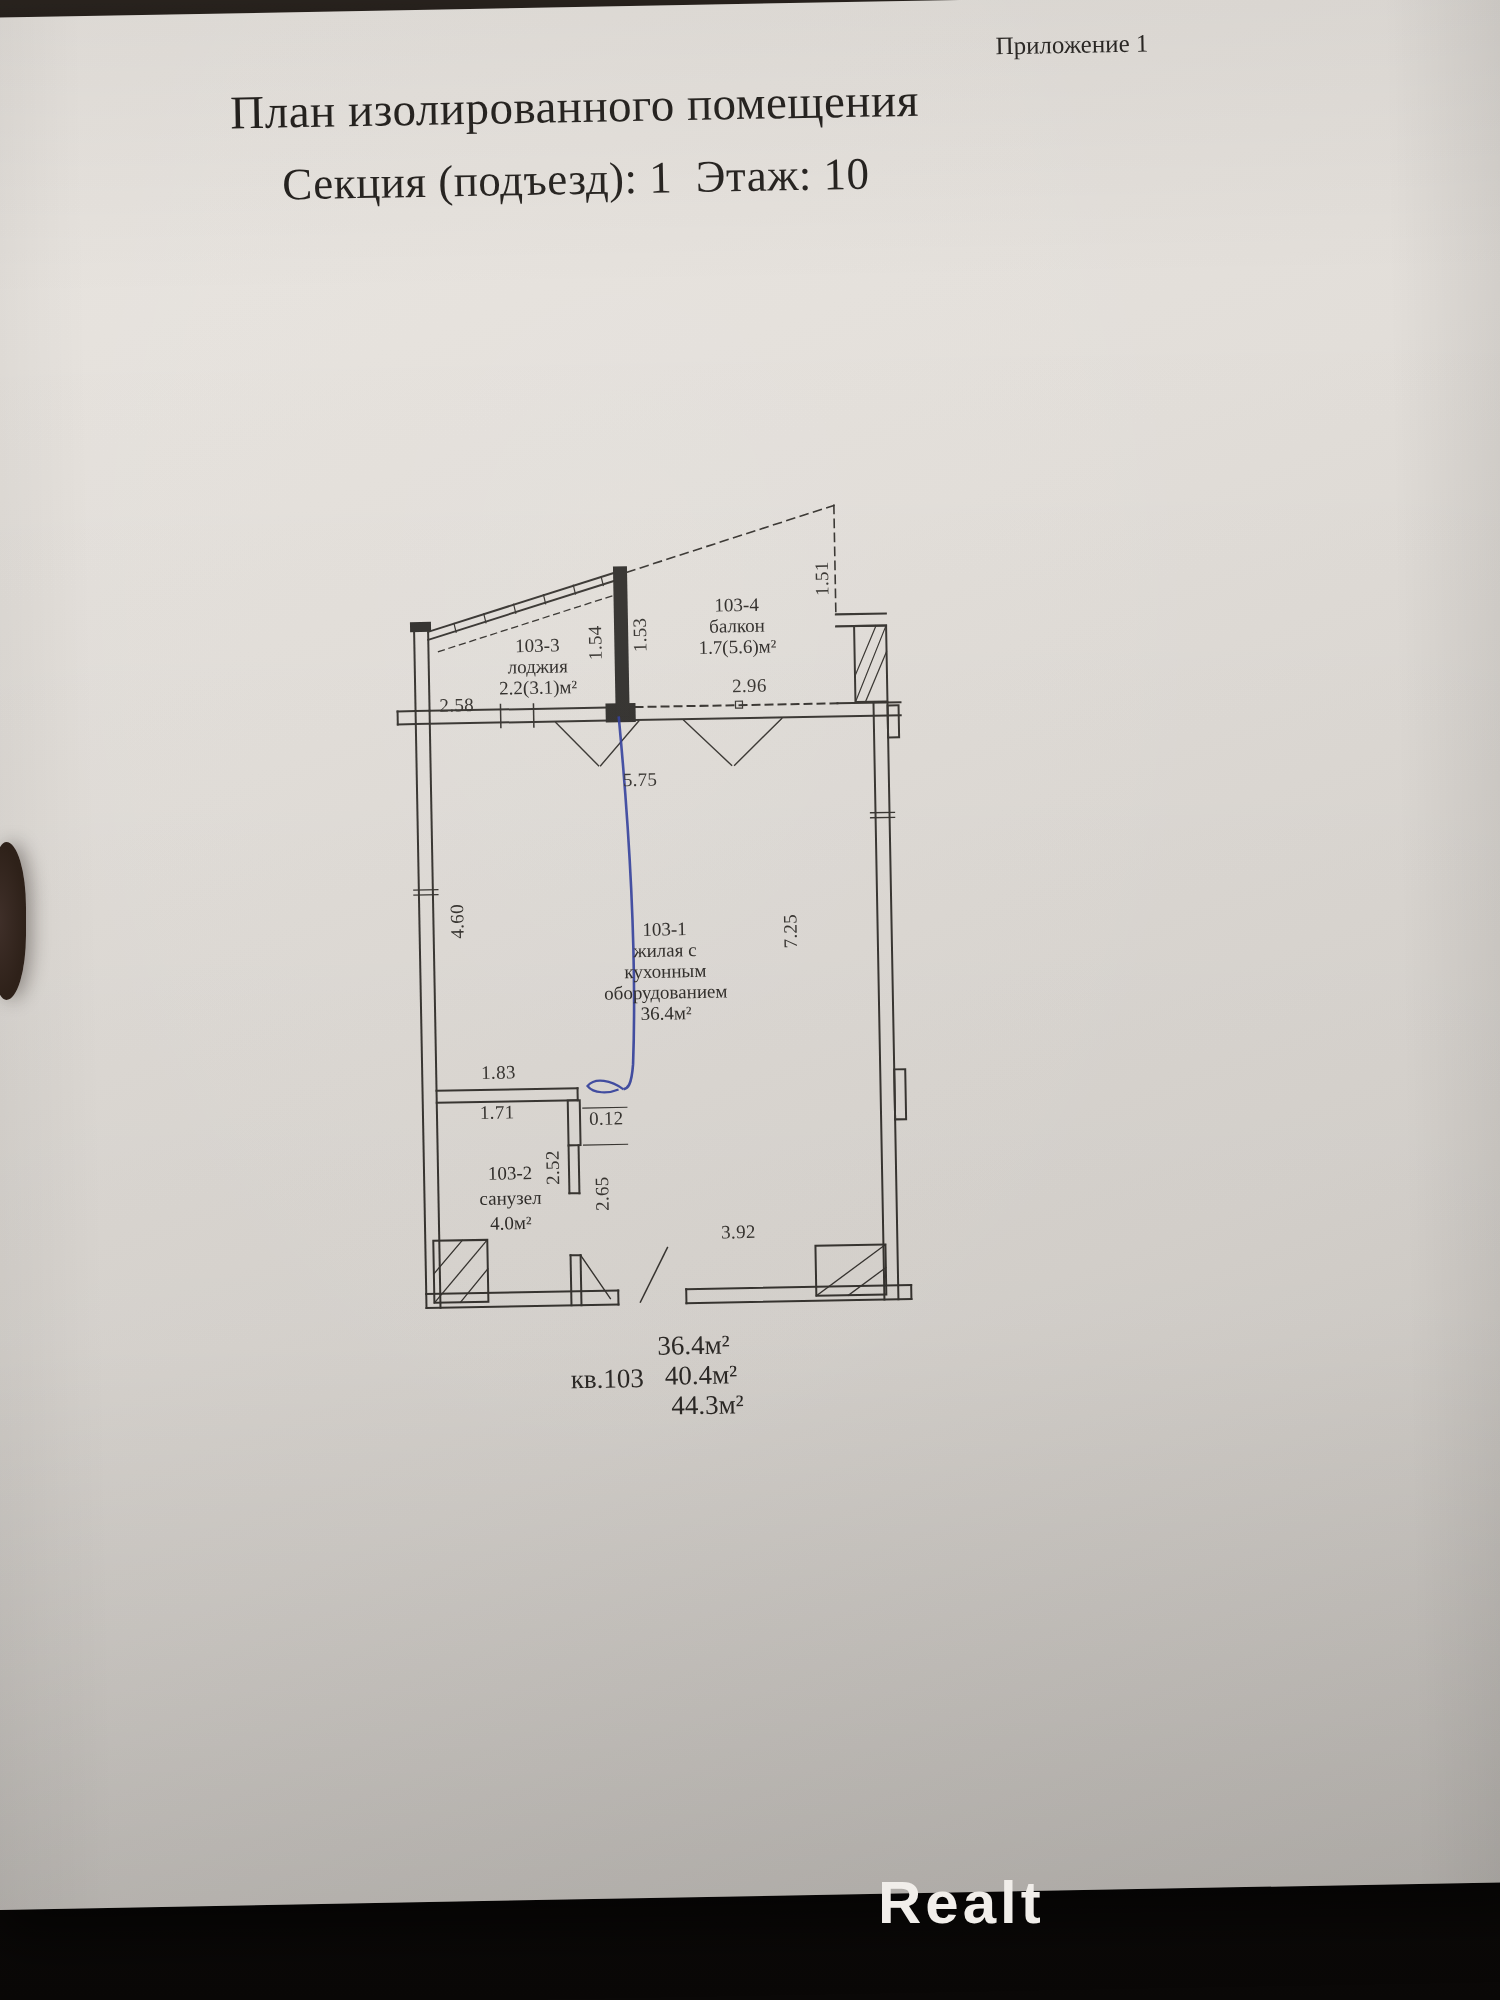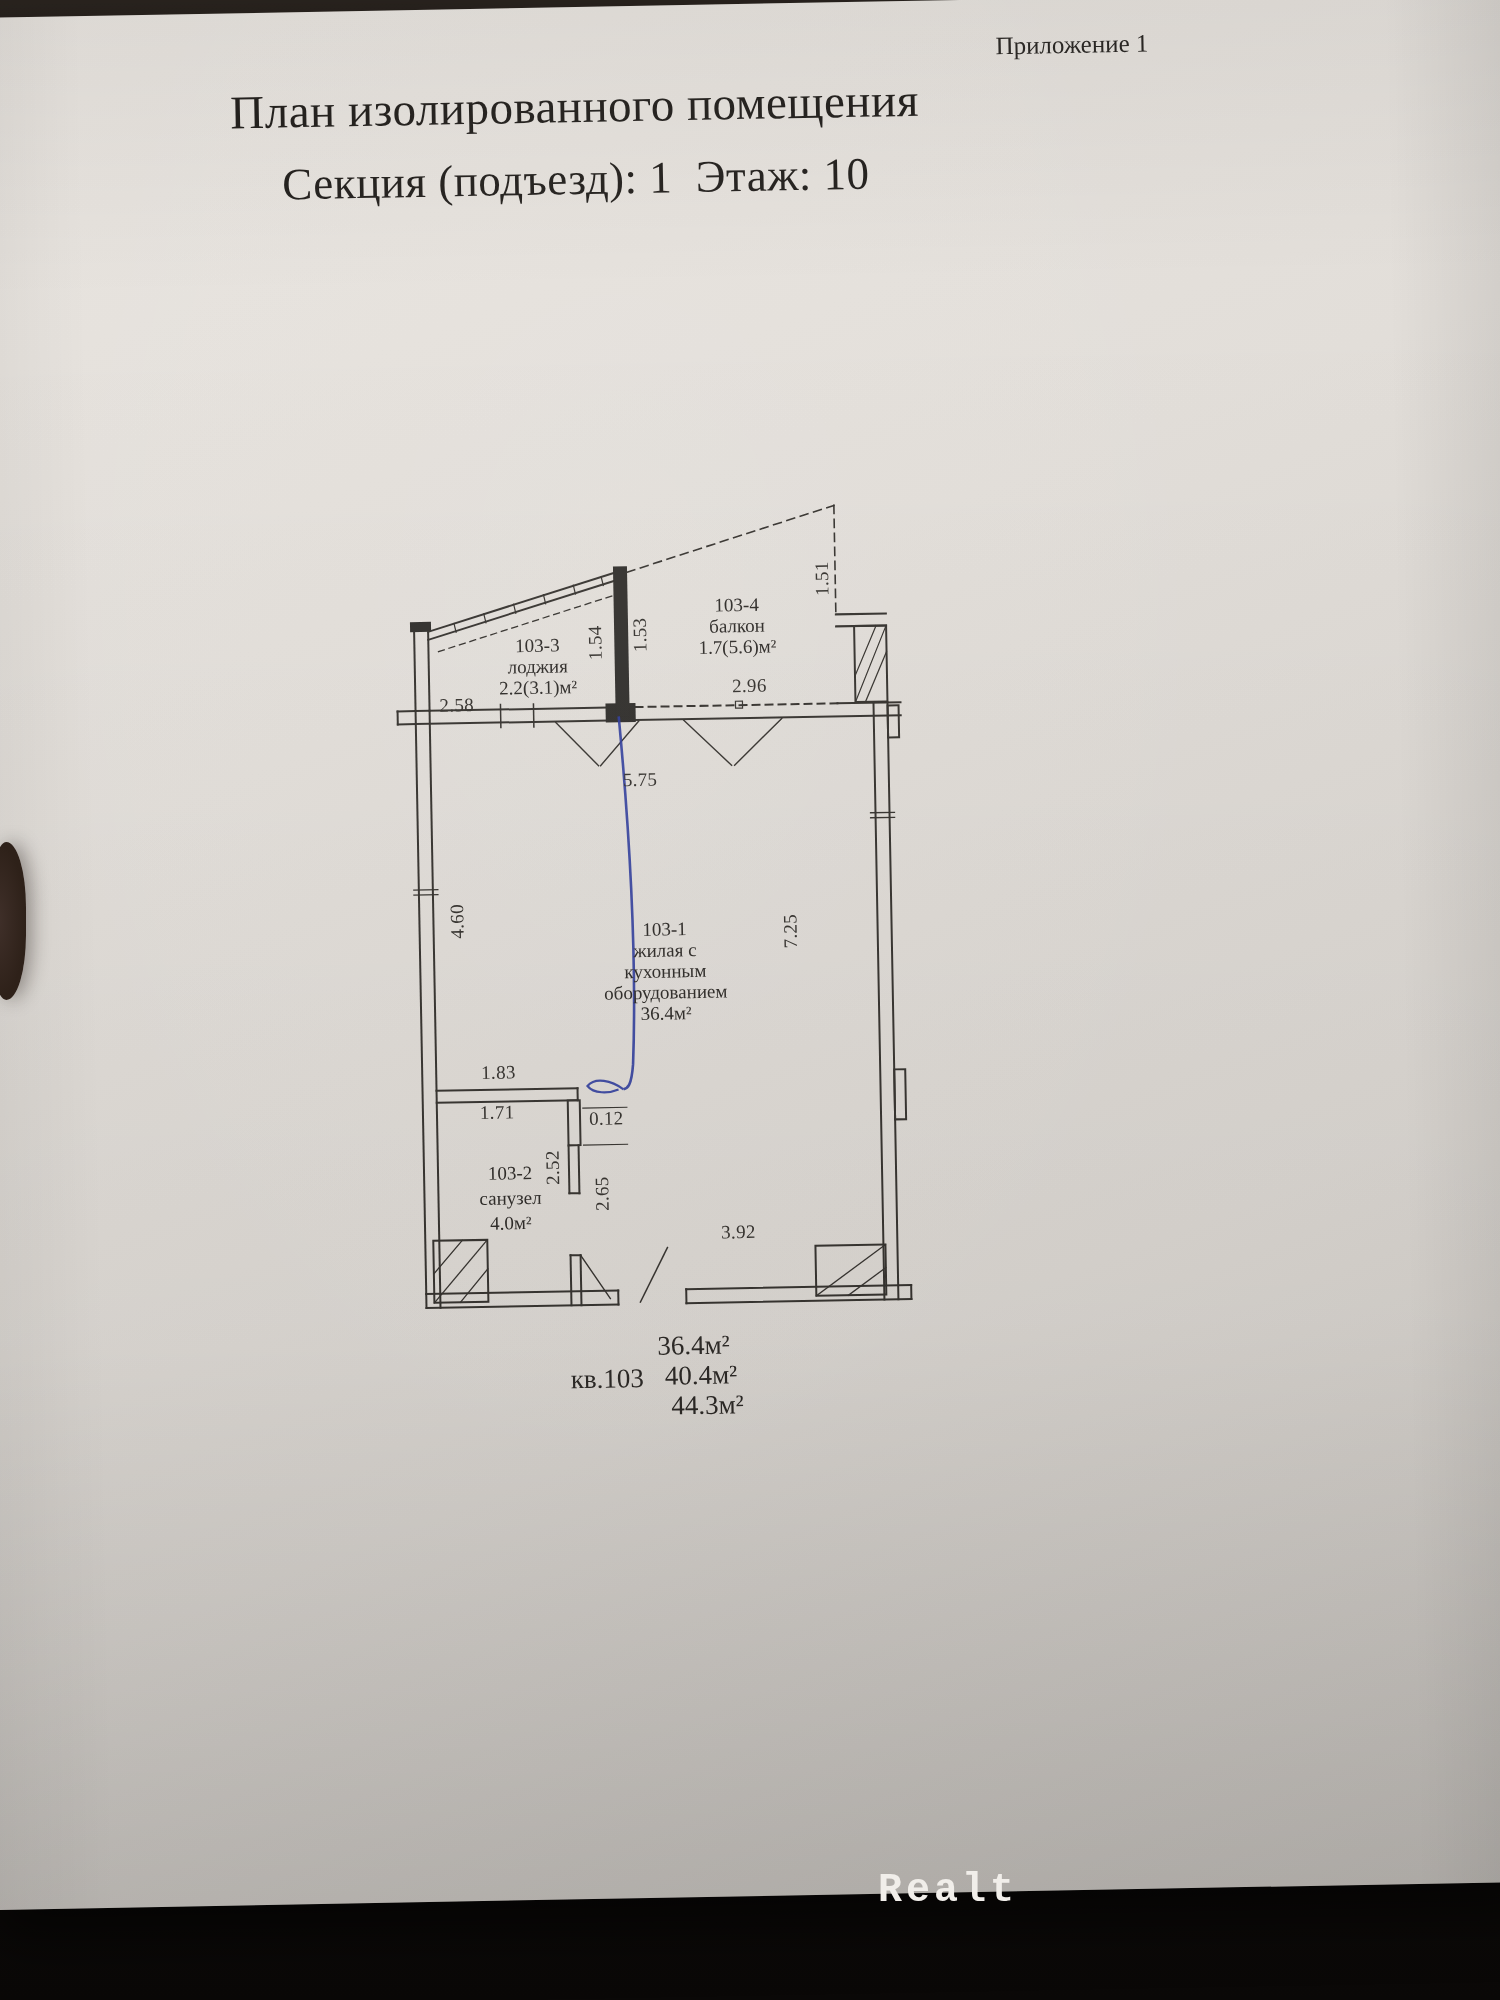--- a/index.html
+++ b/index.html
@@ -24,22 +24,22 @@
   .dim{position:absolute;font-size:19px;color:#33302c;letter-spacing:.3px;}
   .dim.rot{width:46px;text-align:center;transform:rotate(-90deg);transform-origin:center;}
   .room{position:absolute;text-align:center;font-size:19px;line-height:21px;color:#2c2926;}
   .room div{white-space:nowrap;}
   .sum{position:absolute;font-size:27px;color:#2a2724;}
   .finger{position:absolute;left:-10px;top:842px;width:36px;height:158px;z-index:6;
           background:radial-gradient(ellipse at 20% 50%,#40302a 0%,#2e2119 70%);
           border-radius:50% 60% 60% 50% / 45% 45% 45% 45%;
           box-shadow:6px 0 18px rgba(20,12,8,.35);}
   .brand{position:absolute;left:878px;top:1868px;z-index:3;
-         font-family:Liberation Mono, monospace;
-         font-size:40px;font-weight:700;letter-spacing:4px;color:#f1eeea;}
+         font-family:Liberation Sans, sans-serif;
+         font-size:60px;font-weight:700;letter-spacing:4px;color:#f1eeea;}
 </style>
 </head>
 <body>
 
 <div class="photo">
 
   <div class="paper">
     <div class="content">
 
       <div class="corner-note">Приложение 1</div>

